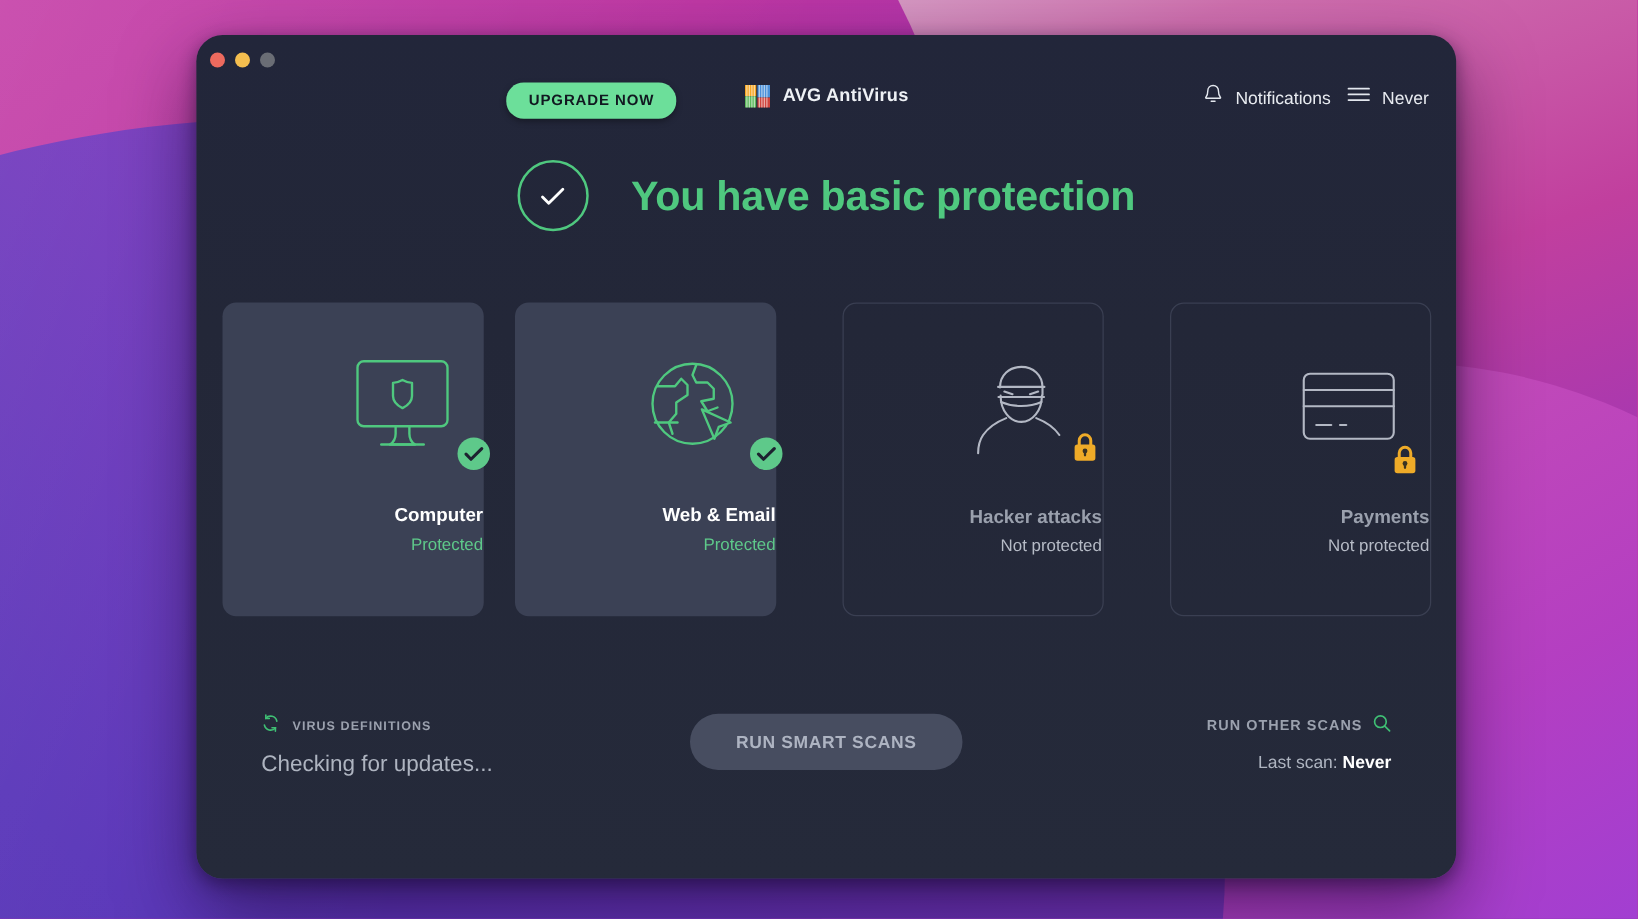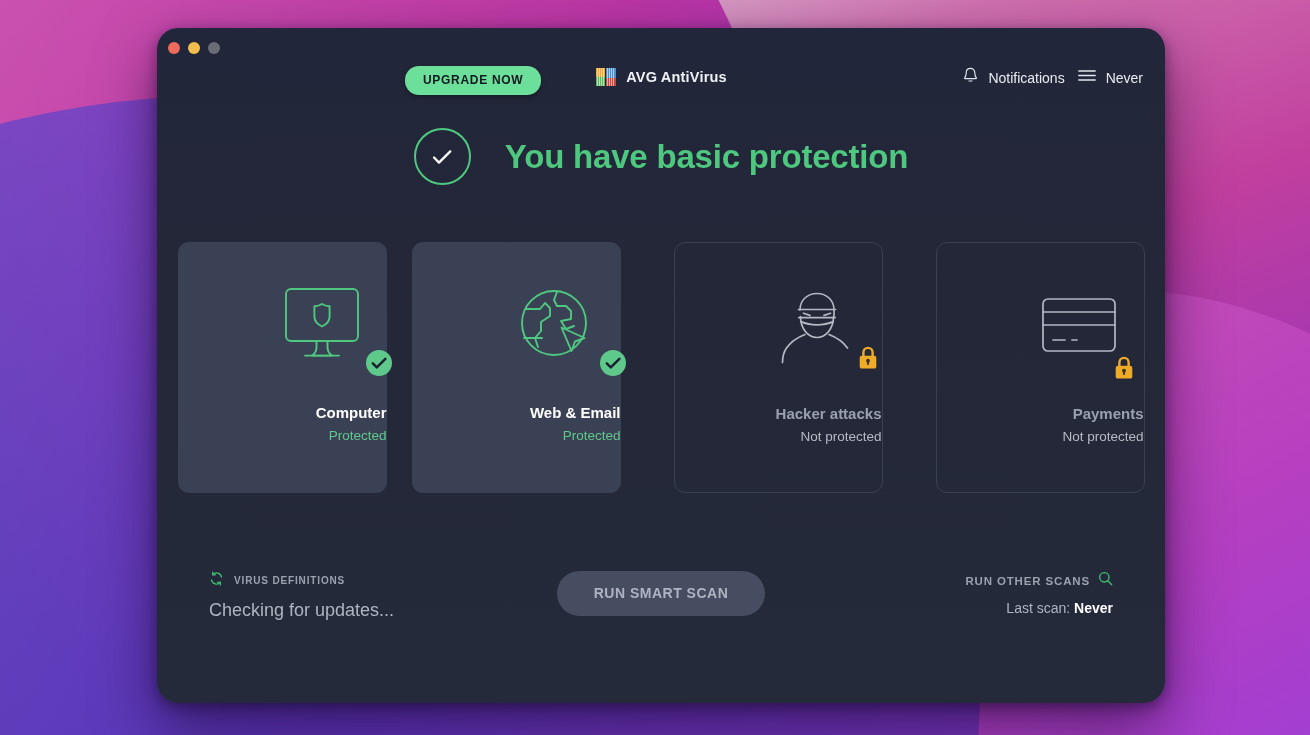--- a/index.html
+++ b/index.html
@@ -357,21 +357,21 @@
             <path d="M4.4 1.2v3.3h3.3"></path>
             <path d="M13.6 16.8v-3.3h-3.3"></path>
           </svg>
         </span>
         <span class="t1">VIRUS DEFINITIONS</span>
       </div>
       <div class="t2">Checking for updates...</div>
     </div>
 
     <div id="scan-wrap">
-      <button id="run-smart-scan">RUN SMART SCAN</button>
+      <button id="run-smart-scan">RUN SMART SCANS</button>
     </div>
 
     <div id="other">
       <div class="row1">
         <span class="t1">RUN OTHER SCANS</span>
         <span>
           <svg viewBox="0 0 18 18" width="15" height="15" fill="none" stroke="#3fbf74" stroke-width="1.6" stroke-linecap="round">
             <circle cx="7.6" cy="7.6" r="5.6"></circle>
             <path d="M11.8 11.8L16.4 16.4"></path>
           </svg>

